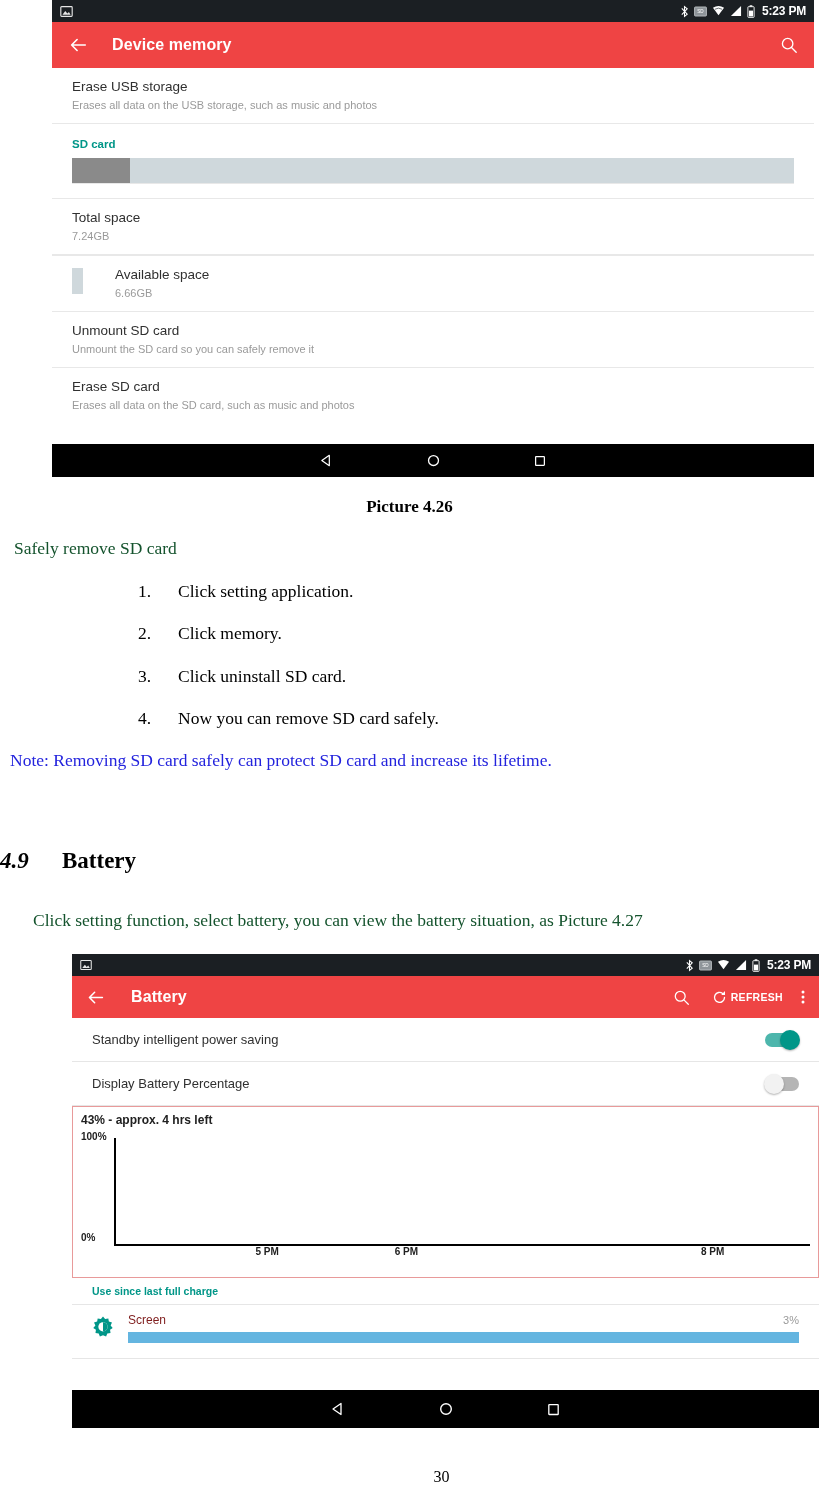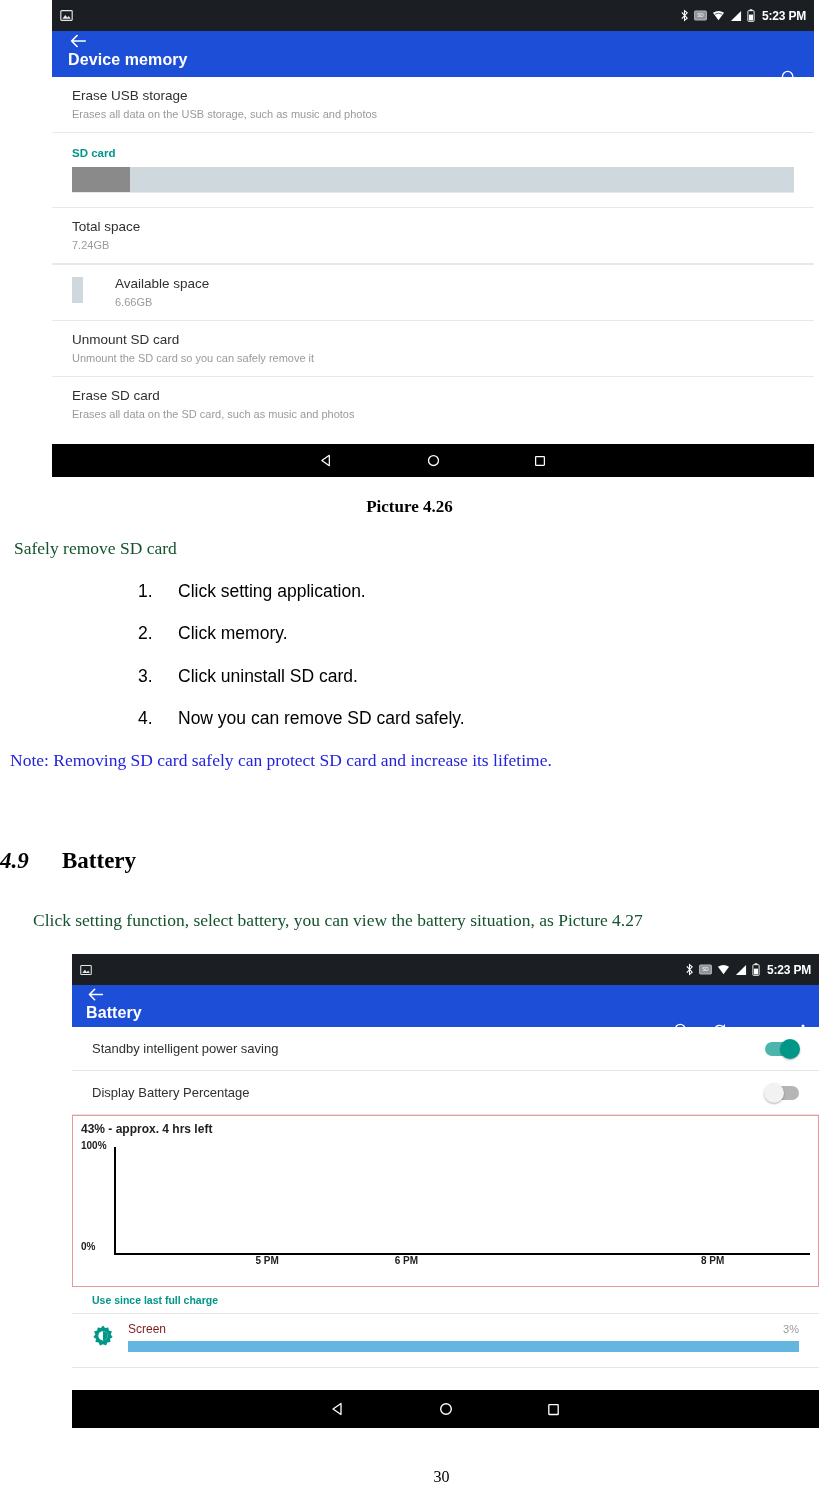--- a/index.html
+++ b/index.html
@@ -15,44 +15,43 @@
     overflow: hidden;
   }
 
   
   .screenshot {
     position: absolute;
     background: #ffffff;
     font-family: "Liberation Sans", sans-serif;
   }
   .statusbar {
-    height: 31px;
+    height: 22px;
     background: #1b1f23;
     display: flex;
     align-items: center;
     padding: 0 8px;
     box-sizing: border-box;
     color: #ffffff;
   }
   .statusbar .sb-left { flex: 0 0 auto; display:flex; align-items:center; }
   .statusbar .sb-spacer { flex: 1 1 auto; }
   .statusbar .sb-right { flex: 0 0 auto; display:flex; align-items:center; gap:5px; }
   .sb-time {
     font-size: 12px;
     font-weight: bold;
     letter-spacing: -0.2px;
     color: #ffffff;
     margin-left: 2px;
   }
   .appbar {
-    background: #1d4ed8;
-    display: flex;
-    align-items: flex-start;
+    background: #ef4444;
+    display: flex;
+    align-items: center;
     box-sizing: border-box;
-    flex-direction: column;
   }
   .appbar-title {
     color: #ffffff;
     font-size: 16px;
     font-weight: bold;
     letter-spacing: 0.1px;
   }
   .appbar-actions { margin-left:auto; display:flex; align-items:center; }
   .navbar {
     background: #000000;
@@ -267,21 +266,21 @@
   }
   .doc-line {
     position: absolute;
     font-family: "Liberation Serif", serif;
     font-size: 17.5px;
     color: #14532d;
     white-space: nowrap;
   }
   .doc-li {
     position: absolute;
-    font-family: Liberation Sans, sans-serif;
+    font-family: Liberation Serif, serif;
     font-size: 17.5px;
     color: #000000;
     white-space: nowrap;
   }
   .doc-li .num { display:inline-block; width: 40px; }
   .doc-note {
     position: absolute;
     font-family: "Liberation Serif", serif;
     font-size: 17.5px;
     color: #2323dd;

